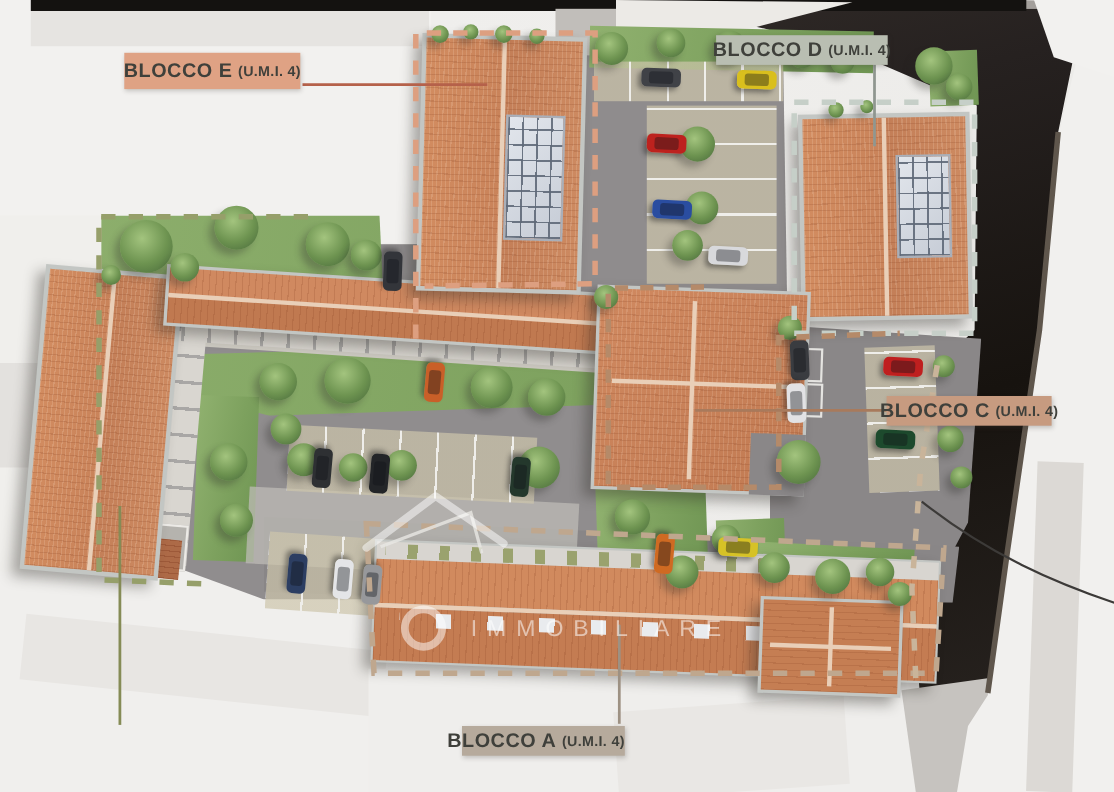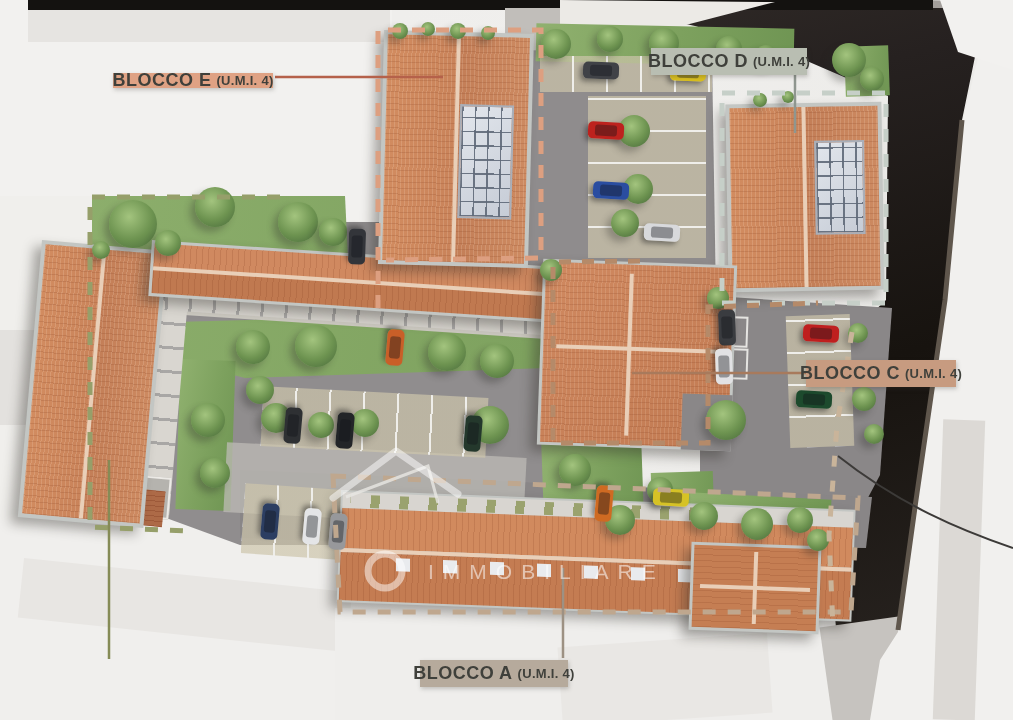--- a/index.html
+++ b/index.html
@@ -301,30 +301,30 @@
     <path d="M 109,460 L 109,659" stroke-width="2.5" stroke="#858B56"></path>
     <path d="M 563,568 L 563,658" stroke-width="2.5" stroke="#9D9183"></path>
   </svg>
 
   <svg class="ovl" width="1013" height="720" viewBox="0 0 1013 720">
     <path d="M 333,498 L 396,451 L 458,494" fill="none" stroke="rgba(255,255,255,.5)" stroke-width="7" stroke-linejoin="round" stroke-linecap="round"></path>
     <circle cx="385" cy="571" r="17" fill="none" stroke="rgba(255,255,255,.5)" stroke-width="7"></circle>
   </svg>
   <div id="wm-sub">IMMOBILIARE</div>
 
-  <div class="blk-label" style="left: 113px; top: 73px; width: 160px; height: 15px; background: rgb(223, 162, 132);">
+  <div class="blk-label" style="left: 113px; top: 48px; width: 160px; height: 33px; background: rgb(223, 162, 132);">
     <span class="nm">BLOCCO E</span>
     <span class="umi">(U.M.I. 4)</span>
   </div>
-  <div class="blk-label" style="left: 651px; top: 32px; width: 156px; height: 27px; background: rgb(185, 190, 178); margin-top: 16px;">
+  <div class="blk-label" style="left: 651px; top: 32px; width: 156px; height: 27px; background: rgb(185, 190, 178);">
     <span class="nm">BLOCCO D</span>
     <span class="umi">(U.M.I. 4)</span>
   </div>
   <div class="blk-label" style="left: 806px; top: 360px; width: 150px; height: 27px; background: rgb(199, 155, 128);">
     <span class="nm">BLOCCO C</span>
     <span class="umi">(U.M.I. 4)</span>
   </div>
-  <div class="blk-label" style="left: 420px; top: 660px; width: 148px; height: 27px; background: rgb(182, 170, 156);">
+  <div class="blk-label" style="left: 420px; top: 660px; width: 148px; height: 27px; background: rgb(182, 170, 156); justify-content: flex-end;">
     <span class="nm">BLOCCO A</span>
     <span class="umi">(U.M.I. 4)</span>
   </div>
 
 </div>
 
 </body></html>

